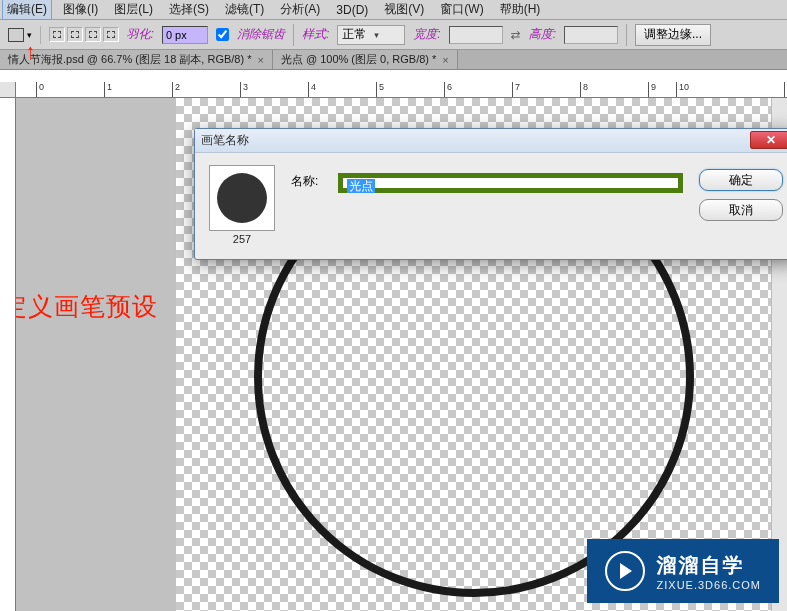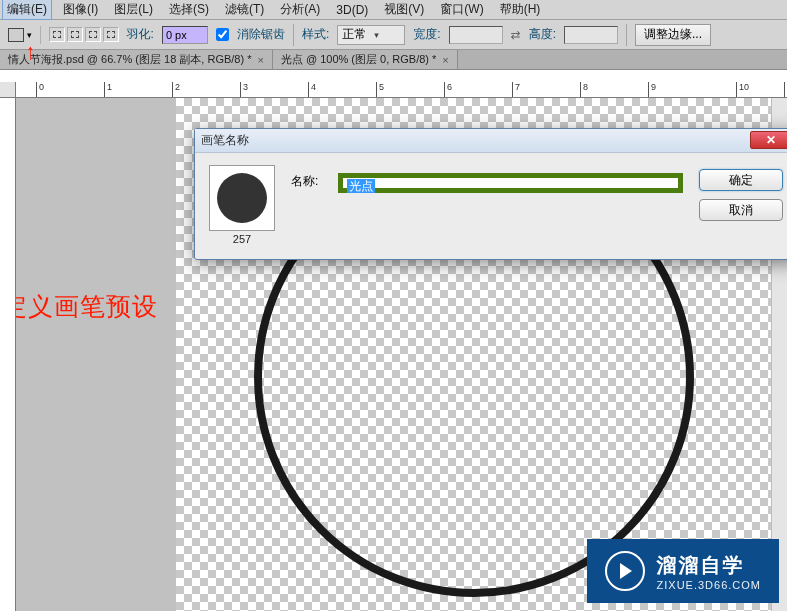--- a/index.html
+++ b/index.html
@@ -49,21 +49,21 @@
       padding: 2px;
       border-right: 1px solid #b0b0b0;
       padding-right: 8px;
     }
     .tool-preset .rect-icon {
       width: 16px; height: 14px;
       border: 1px solid #444;
       background: #cfcfcf;
     }
     .tool-preset .dd { font-size: 9px; }
-    .opt-label { color: #0c4a6e; }
+    .opt-label { color: #a21caf; font-style: italic; }
     .opt-input {
       width: 46px; height: 18px;
       background: #c4b5fd;
       border: 1px inset #999;
       padding: 0 3px;
       font-size: 11px;
     }
     .checkbox { width: 13px; height: 13px; }
     .sep { width:1px; height:22px; background:#a5a5a5; }
     .dropdown {
@@ -253,21 +253,21 @@
       color:#1167cc;
     }
     .dlg-input .sel {
       background:#3399ff; color:#fff; padding:0 2px;
     }
     .dlg-buttons { display:flex; flex-direction:column; gap:8px; width:84px; padding-top:4px;}
     .win-btn {
       height:22px;
       border:1px solid #8a8a8a;
       background: linear-gradient(#fdfdfd,#e3e3e3);
-      border-radius:4px;
+      border-radius:9px;
       display:flex; align-items:center; justify-content:center;
       font-size:12px;
     }
     .win-btn.default { border:1px solid #3c7fb1; box-shadow:0 0 2px #7ab4e0; }
     
     .watermark {
       position:absolute;
       right: 8px; bottom: 8px;
       background:#0d4c8b;
       color:#fff;
@@ -370,21 +370,21 @@
   <div class="tick" style="left:36px">0</div>
   <div class="tick" style="left:104px">1</div>
   <div class="tick" style="left:172px">2</div>
   <div class="tick" style="left:240px">3</div>
   <div class="tick" style="left:308px">4</div>
   <div class="tick" style="left:376px">5</div>
   <div class="tick" style="left:444px">6</div>
   <div class="tick" style="left:512px">7</div>
   <div class="tick" style="left:580px">8</div>
   <div class="tick" style="left:648px">9</div>
-  <div class="tick" style="left:736px">10</div>
+  <div class="tick" style="left:676px">10</div>
   <div class="tick" style="left:784px">11</div>
 </div>
 <div class="ruler-v"></div>
 
 <div class="canvas-area">
   <div class="grey-zone"></div>
   <div class="artboard">
     <div class="checker"></div>
     <div class="big-circle"></div>
   </div>

